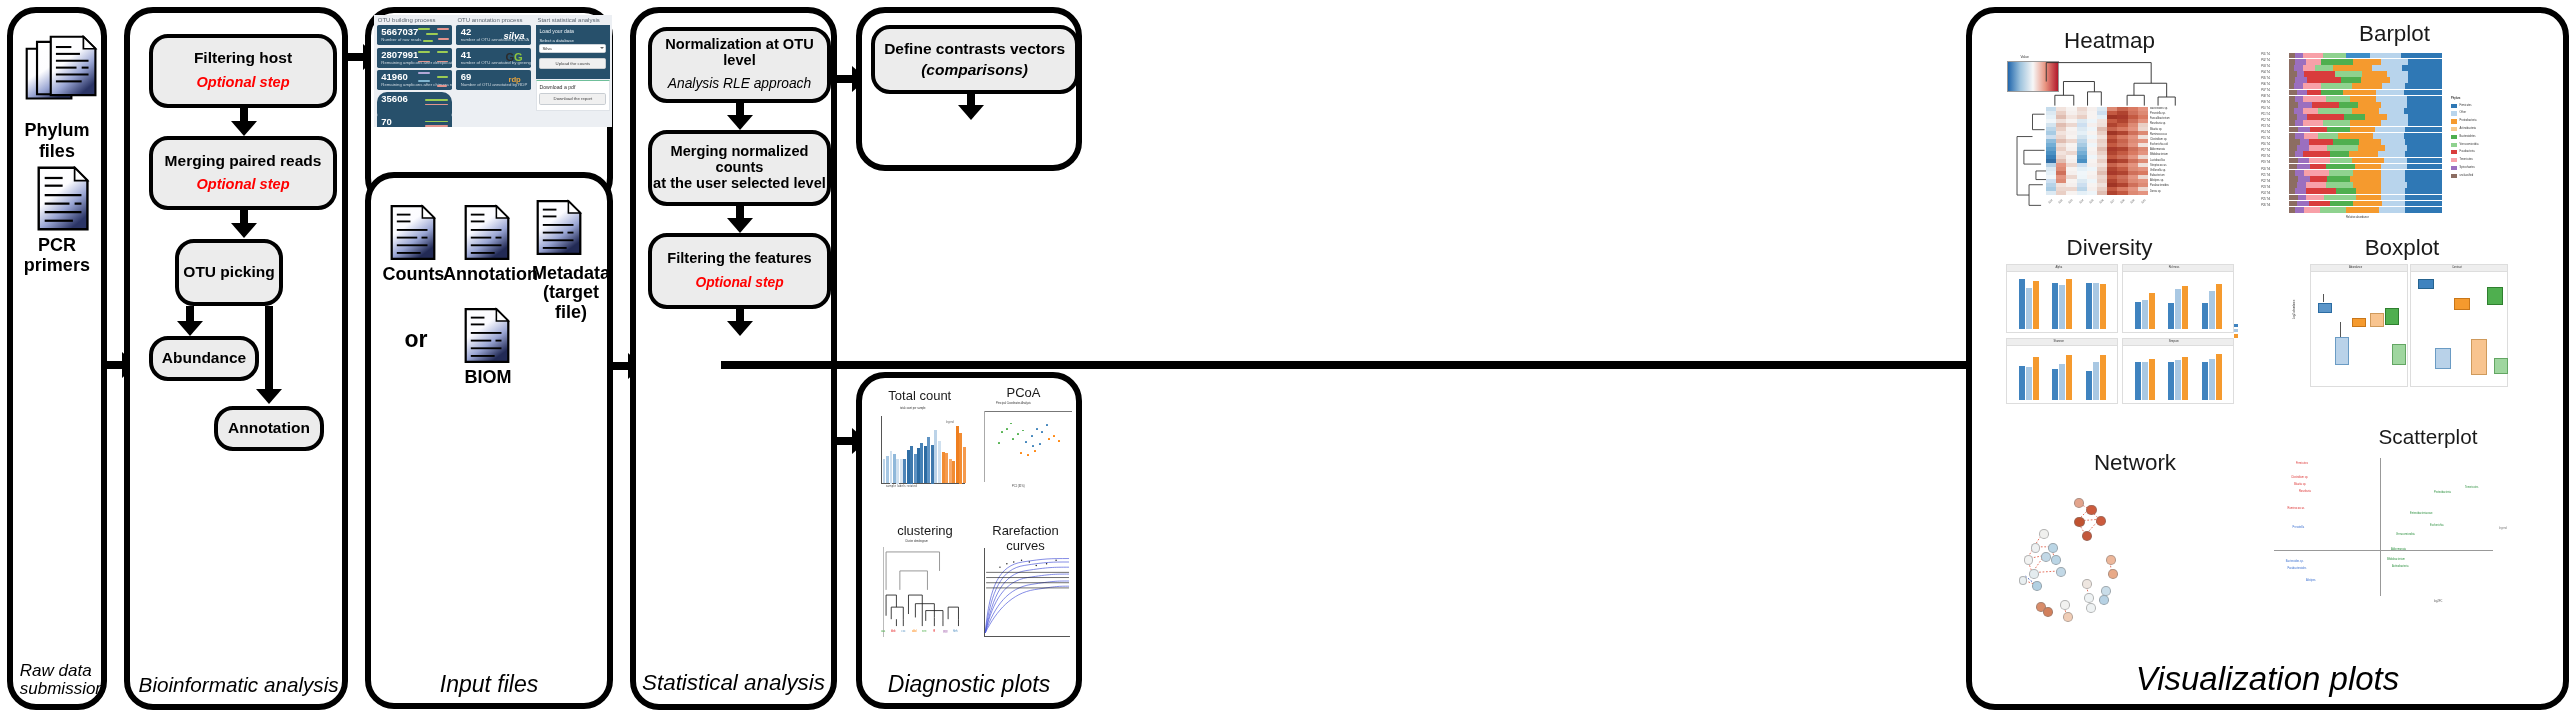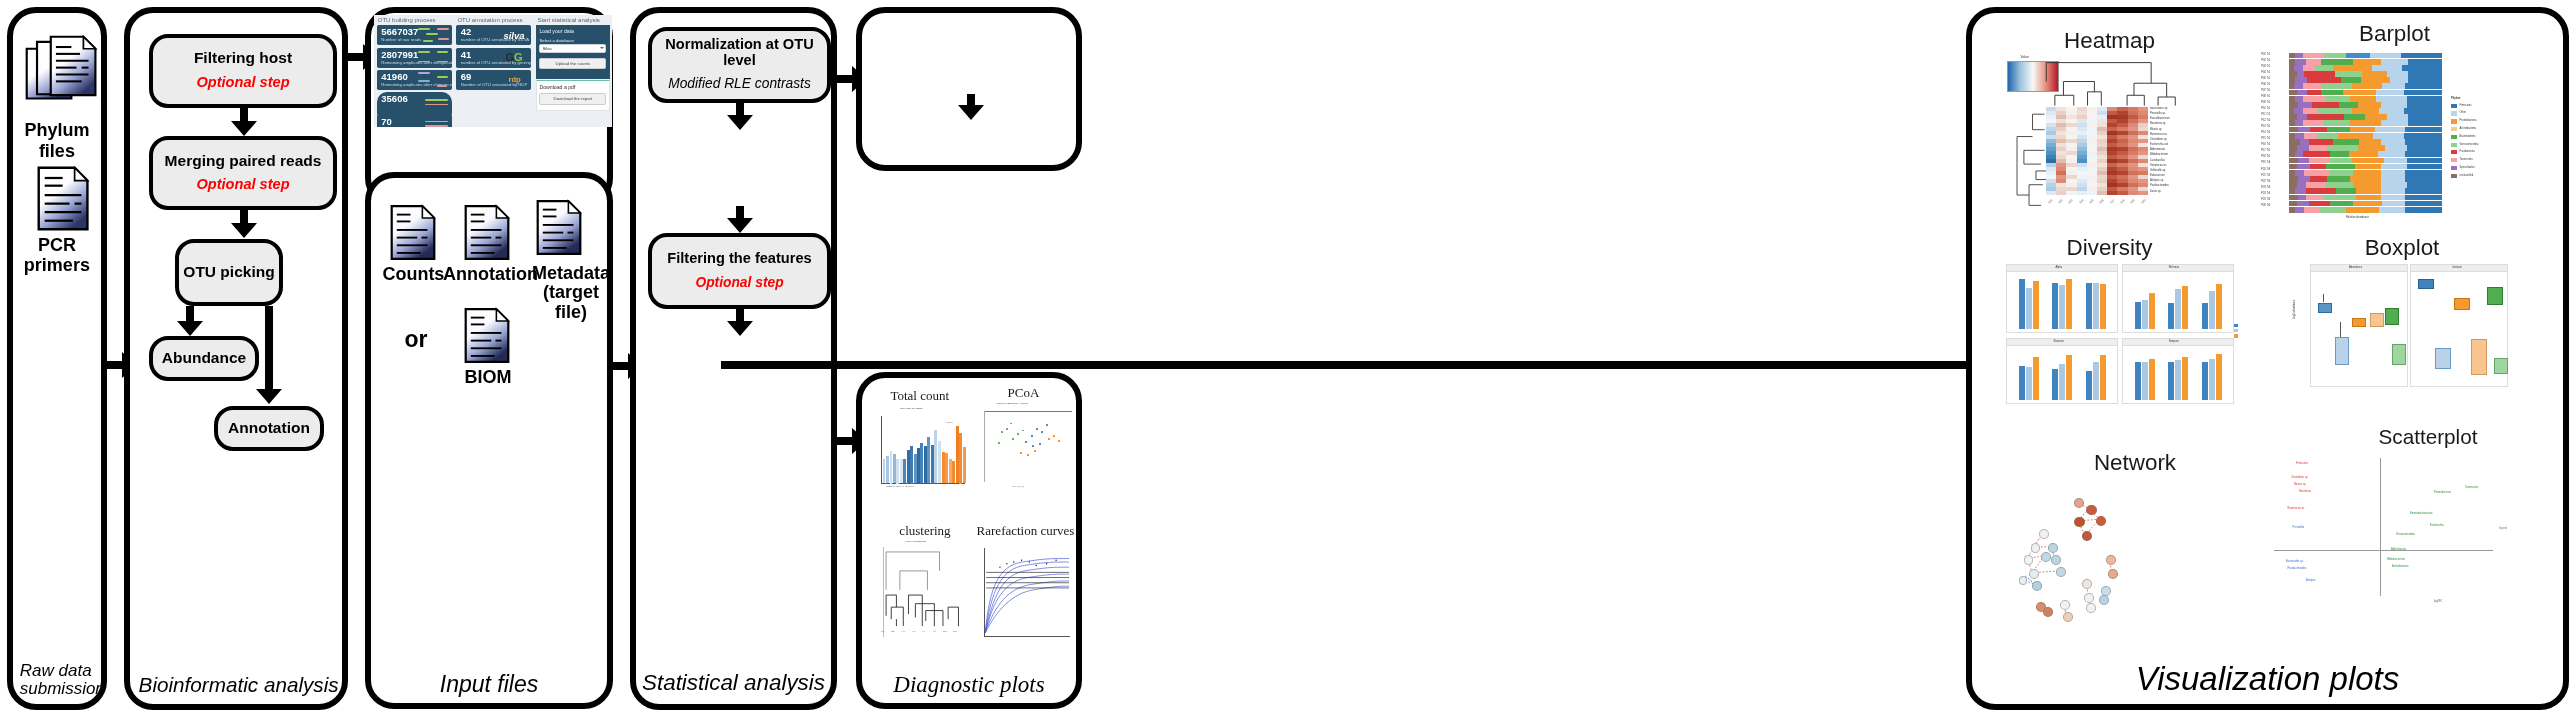--- a/index.html
+++ b/index.html
@@ -333,49 +333,57 @@
 
     <div class="panel-label" style="bottom:6.9px;font-size:23px;text-align:center;">Input files</div>
   </div>
 
   <div class="harrow" style="left:613px;top:362px;width:15.5px;height:7.7px;"></div>
 
   <div class="panel" style="left:630px;top:6.9px;width:207px;height:703px;">
 
     <div class="step" style="left:12px;top:13.8px;width:183px;height:76px;">
       <div class="title" style="font-size:14.6px;">Normalization at OTU level</div>
-      <div class="sub ital" style="font-size:13.8px;margin-top:8.6px;">Modified RLE contrasts</div>
+      <div class="sub ital" style="font-size:13.8px;margin-top:8.6px;">Analysis RLE approach</div>
     </div>
     <div class="varrow" style="left:100px;top:90px;width:7.7px;height:13px;"></div>
 
+    <div class="step" style="left:12px;top:117px;width:183px;height:76px;">
+      <div class="title" style="font-size:14.6px;white-space:pre-line;">Merging normalized counts
+at the user selected level</div>
+    </div>
     <div class="varrow" style="left:100px;top:193px;width:7.7px;height:13px;"></div>
 
     <div class="step" style="left:12px;top:220px;width:183px;height:76px;">
       <div class="title" style="font-size:14.6px;">Filtering the features</div>
       <div class="sub red" style="font-size:13.8px;margin-top:8.6px;">Optional step</div>
     </div>
     <div class="varrow" style="left:100px;top:296px;width:7.7px;height:13px;"></div>
 
 
     <div class="panel-label" style="bottom:8.6px;font-size:22.4px;text-align:center;">Statistical analysis</div>
   </div>
 
   <div class="harrow" style="left:837px;top:75px;width:15.5px;height:7.7px;"></div>
 
   <div class="panel" style="left:856px;top:6.9px;width:226px;height:164px;">
 
+    <div class="step" style="left:8.6px;top:12px;width:208px;height:69px;">
+      <div class="title" style="font-size:15.5px;">Define contrasts vectors</div>
+      <div class="sub boldital" style="font-size:15.5px;margin-top:4.3px;">(comparisons)</div>
+    </div>
     <div class="varrow" style="left:105px;top:81px;width:7.7px;height:12px;"></div>
 
   </div>
 
   <div class="harrow" style="left:721px;top:361px;width:1245px;height:7.7px;"></div>
 
   <div class="harrow" style="left:837px;top:437px;width:15.5px;height:7.7px;"></div>
 
-  <div class="panel" style="left:856px;top:372px;width:226px;height:337px;font-family:Liberation Serif, serif;">
+  <div class="panel" style="left:856px;top:372px;width:226px;height:337px;">
 
     <div class="plot-title" style="left:10.3px;top:10.3px;width:95px;font-size:13px;">Total count</div>
     <div class="plot-wrap" style="left:12px;top:27.6px;width:95px;height:96px;">
       <div class="txtblur" style="left:26px;top:1.7px;">total count per sample</div>
       <div class="axisline" style="left:6.9px;top:10.3px;width:0.9px;height:67px;"></div>
       <div class="axisline" style="left:6.9px;top:77px;width:84px;height:0.9px;"></div>
 
       <div class="bar" style="left:8.6px;top:53px;width:2.6px;height:24px;background:#bcd3e8;"></div>
       <div class="bar" style="left:12px;top:50px;width:2.6px;height:27.6px;background:#a6c6e2;"></div>
       <div class="bar" style="left:15.5px;top:45px;width:2.6px;height:33px;background:#cfe0ef;"></div>

